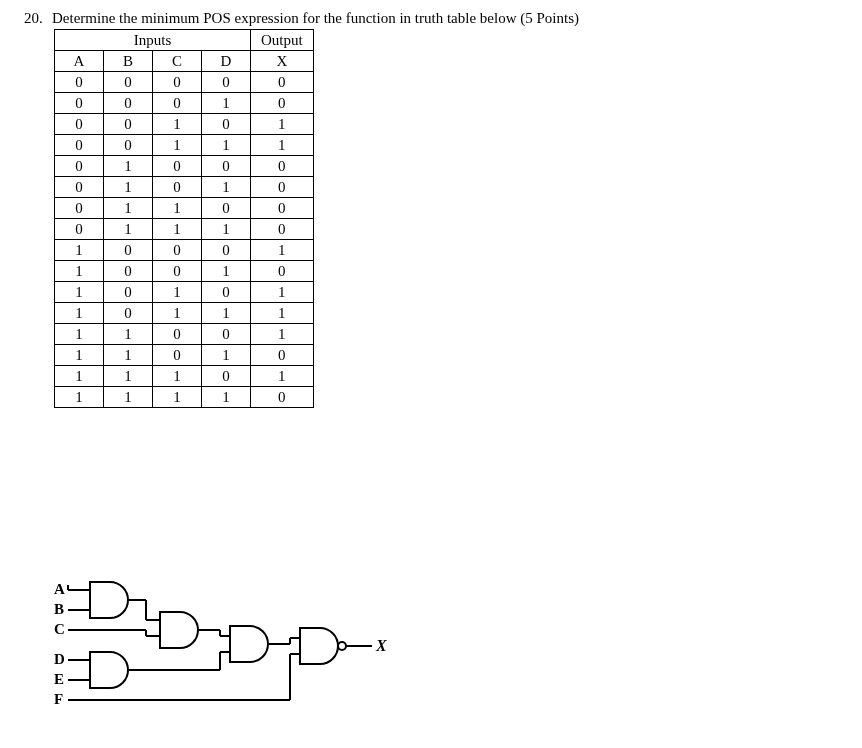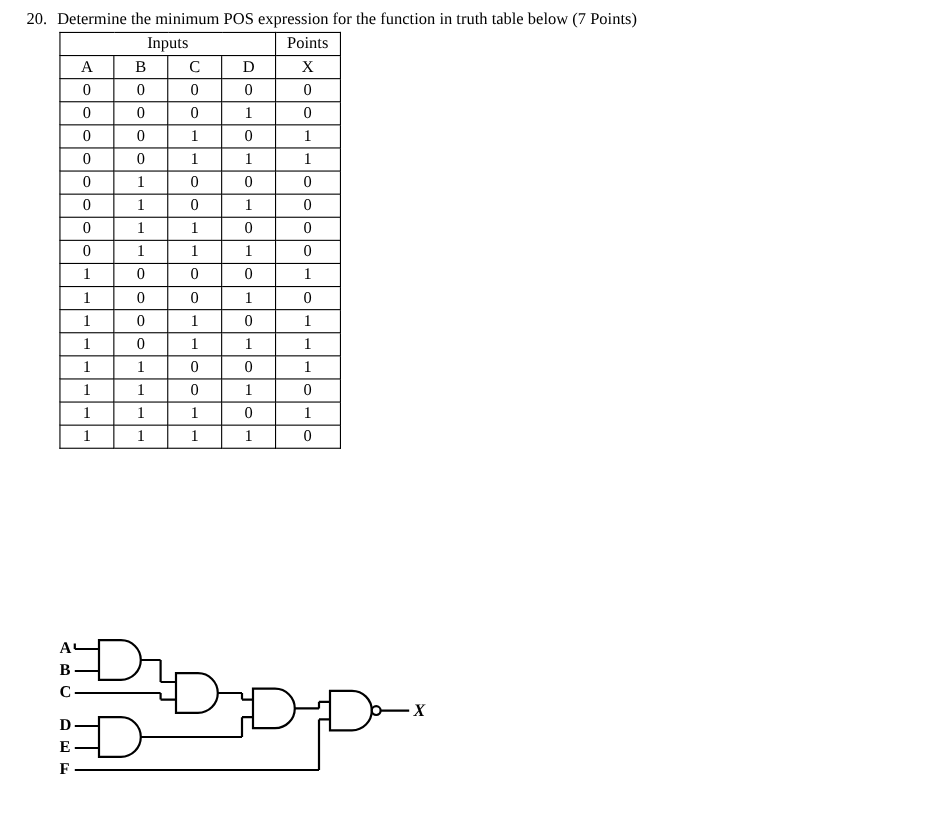--- a/index.html
+++ b/index.html
@@ -67,28 +67,28 @@
       font-style: italic;
       fill: #000;
     }
   </style>
 </head>
 <body>
 
 <div class="question">
   <div class="q-line">
     <span class="q-num">20.</span>
-    <span>Determine the minimum POS expression for the function in truth table below (7 Points)</span>
+    <span>Determine the minimum POS expression for the function in truth table below (5 Points)</span>
   </div>
   <div class="indent">
     <table class="truth">
       <thead>
         <tr class="header-row">
           <th colspan="4">Inputs</th>
-          <th>Points</th>
+          <th>Output</th>
         </tr>
         <tr>
           <th>A</th>
           <th>B</th>
           <th>C</th>
           <th>D</th>
           <th>X</th>
         </tr>
       </thead>
       <tbody id="truth-body">

